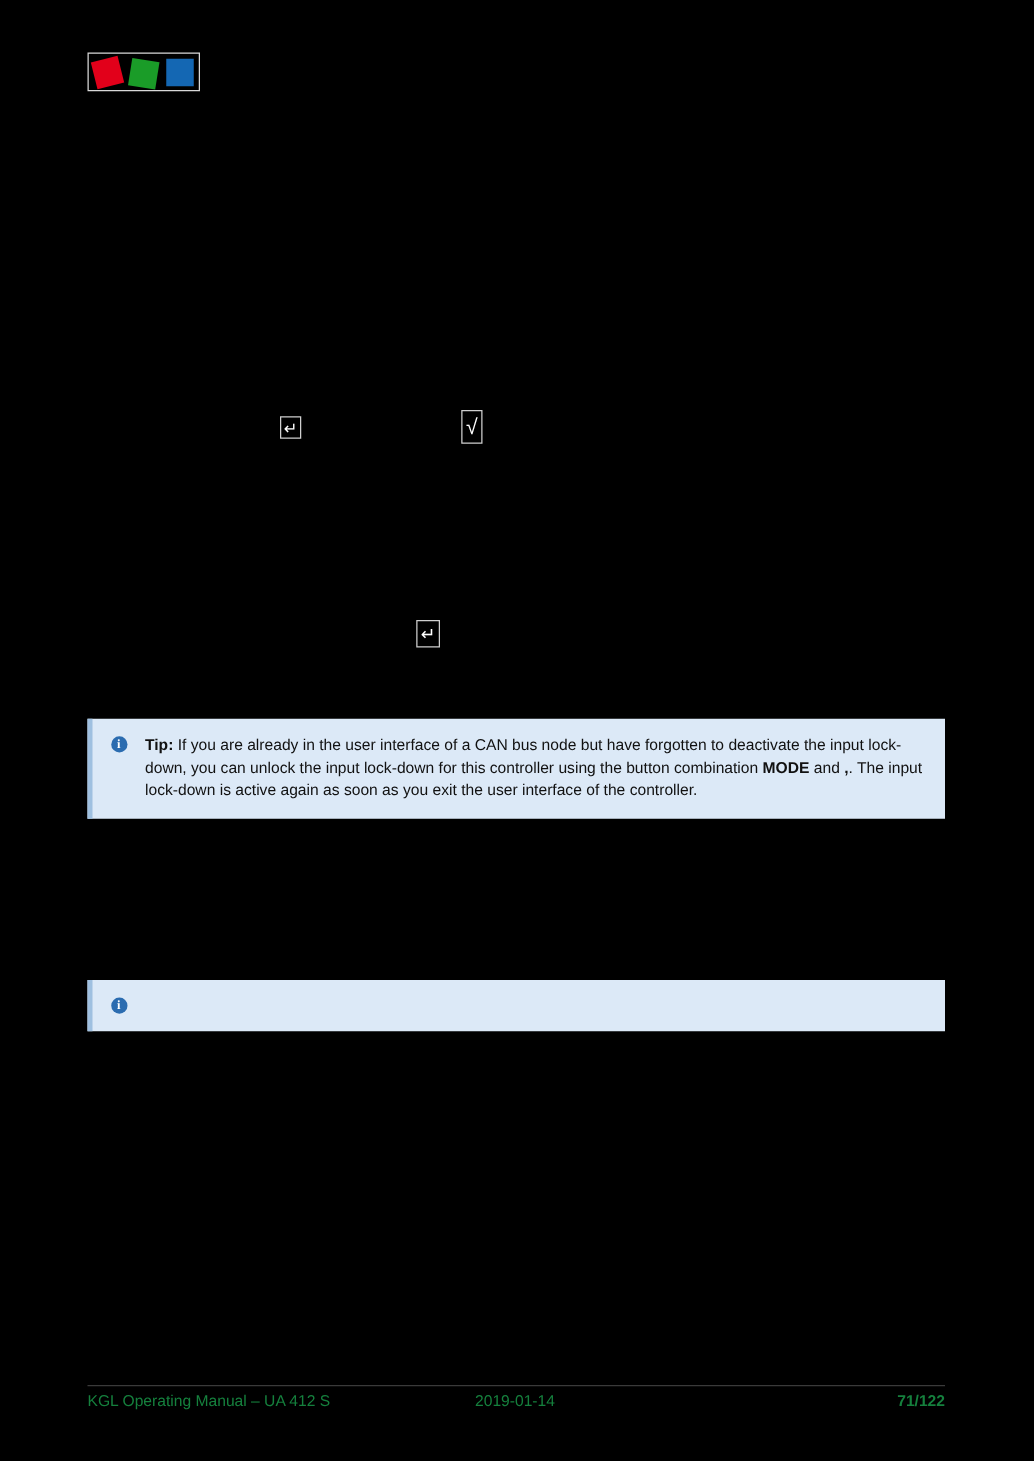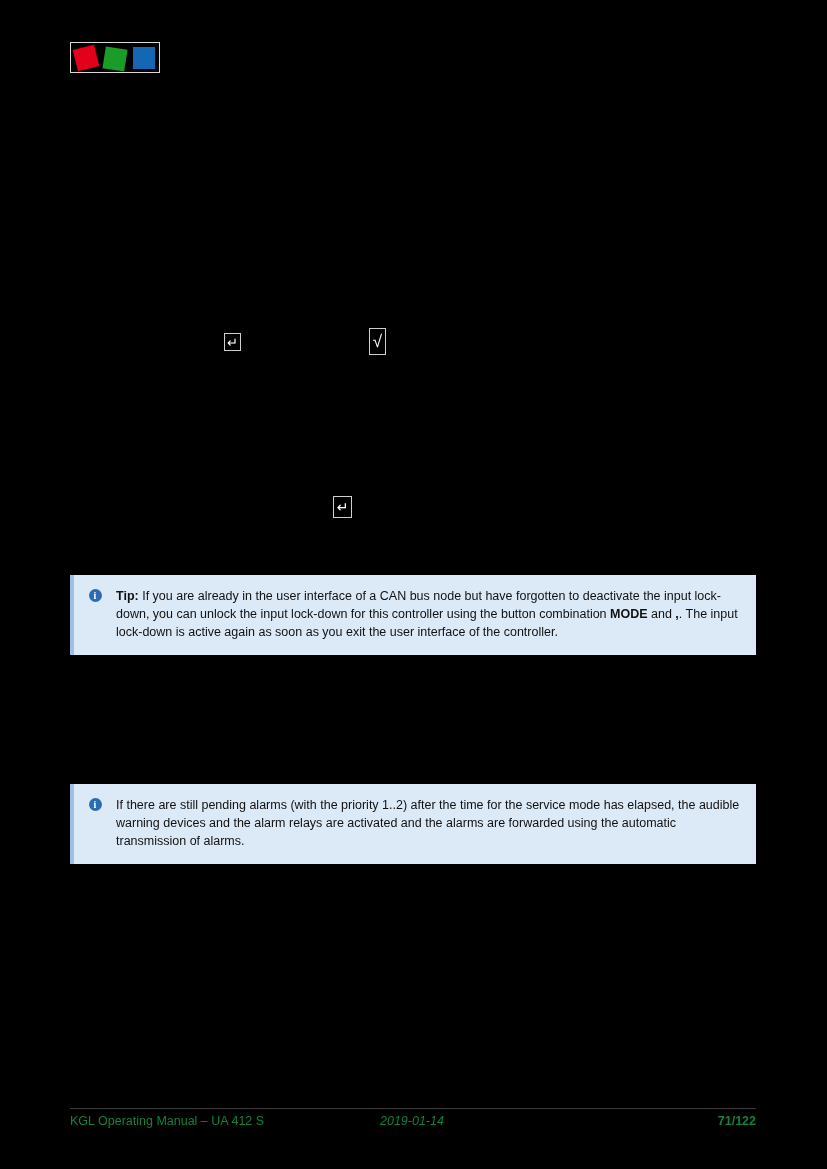--- a/index.html
+++ b/index.html
@@ -171,21 +171,20 @@
     position: absolute;
     left: 0;
     top: 5px;
     white-space: nowrap;
   }
   .footer-center {
     position: absolute;
     left: 310px;
     top: 5px;
     white-space: nowrap;
-    font-style: italic;
   }
   .footer-right {
     position: absolute;
     right: 0;
     top: 5px;
     white-space: nowrap;
     font-weight: bold;
   }
 </style>
 </head>
@@ -212,21 +211,20 @@
       <span class="b">Tip:</span><span> If you are already in the user interface of a CAN bus node but have forgotten to deactivate the input lock-down, you can unlock the input lock-down for this controller using the button combination </span><span class="b">MODE</span><span> and </span><span class="b">,</span><span>. The input lock-down is active again as soon as you exit the user interface of the controller.</span>
     </p>
   </div>
 </div>
 
 <div class="note-box note-service">
   <div class="note-icon">
     <span class="note-icon-circle">i</span>
   </div>
   <div class="note-body">
-    <p>If there are still pending alarms (with the priority 1..2) after the time for the service mode has elapsed, the audible warning devices and the alarm relays are activated and the alarms are forwarded using the automatic transmission of alarms.</p>
   </div>
 </div>
 
 <div class="page-footer">
   <span class="footer-left">KGL Operating Manual – UA 412 S</span>
   <span class="footer-center">2019-01-14</span>
   <span class="footer-right">71/122</span>
 </div>
 
 </body></html>

